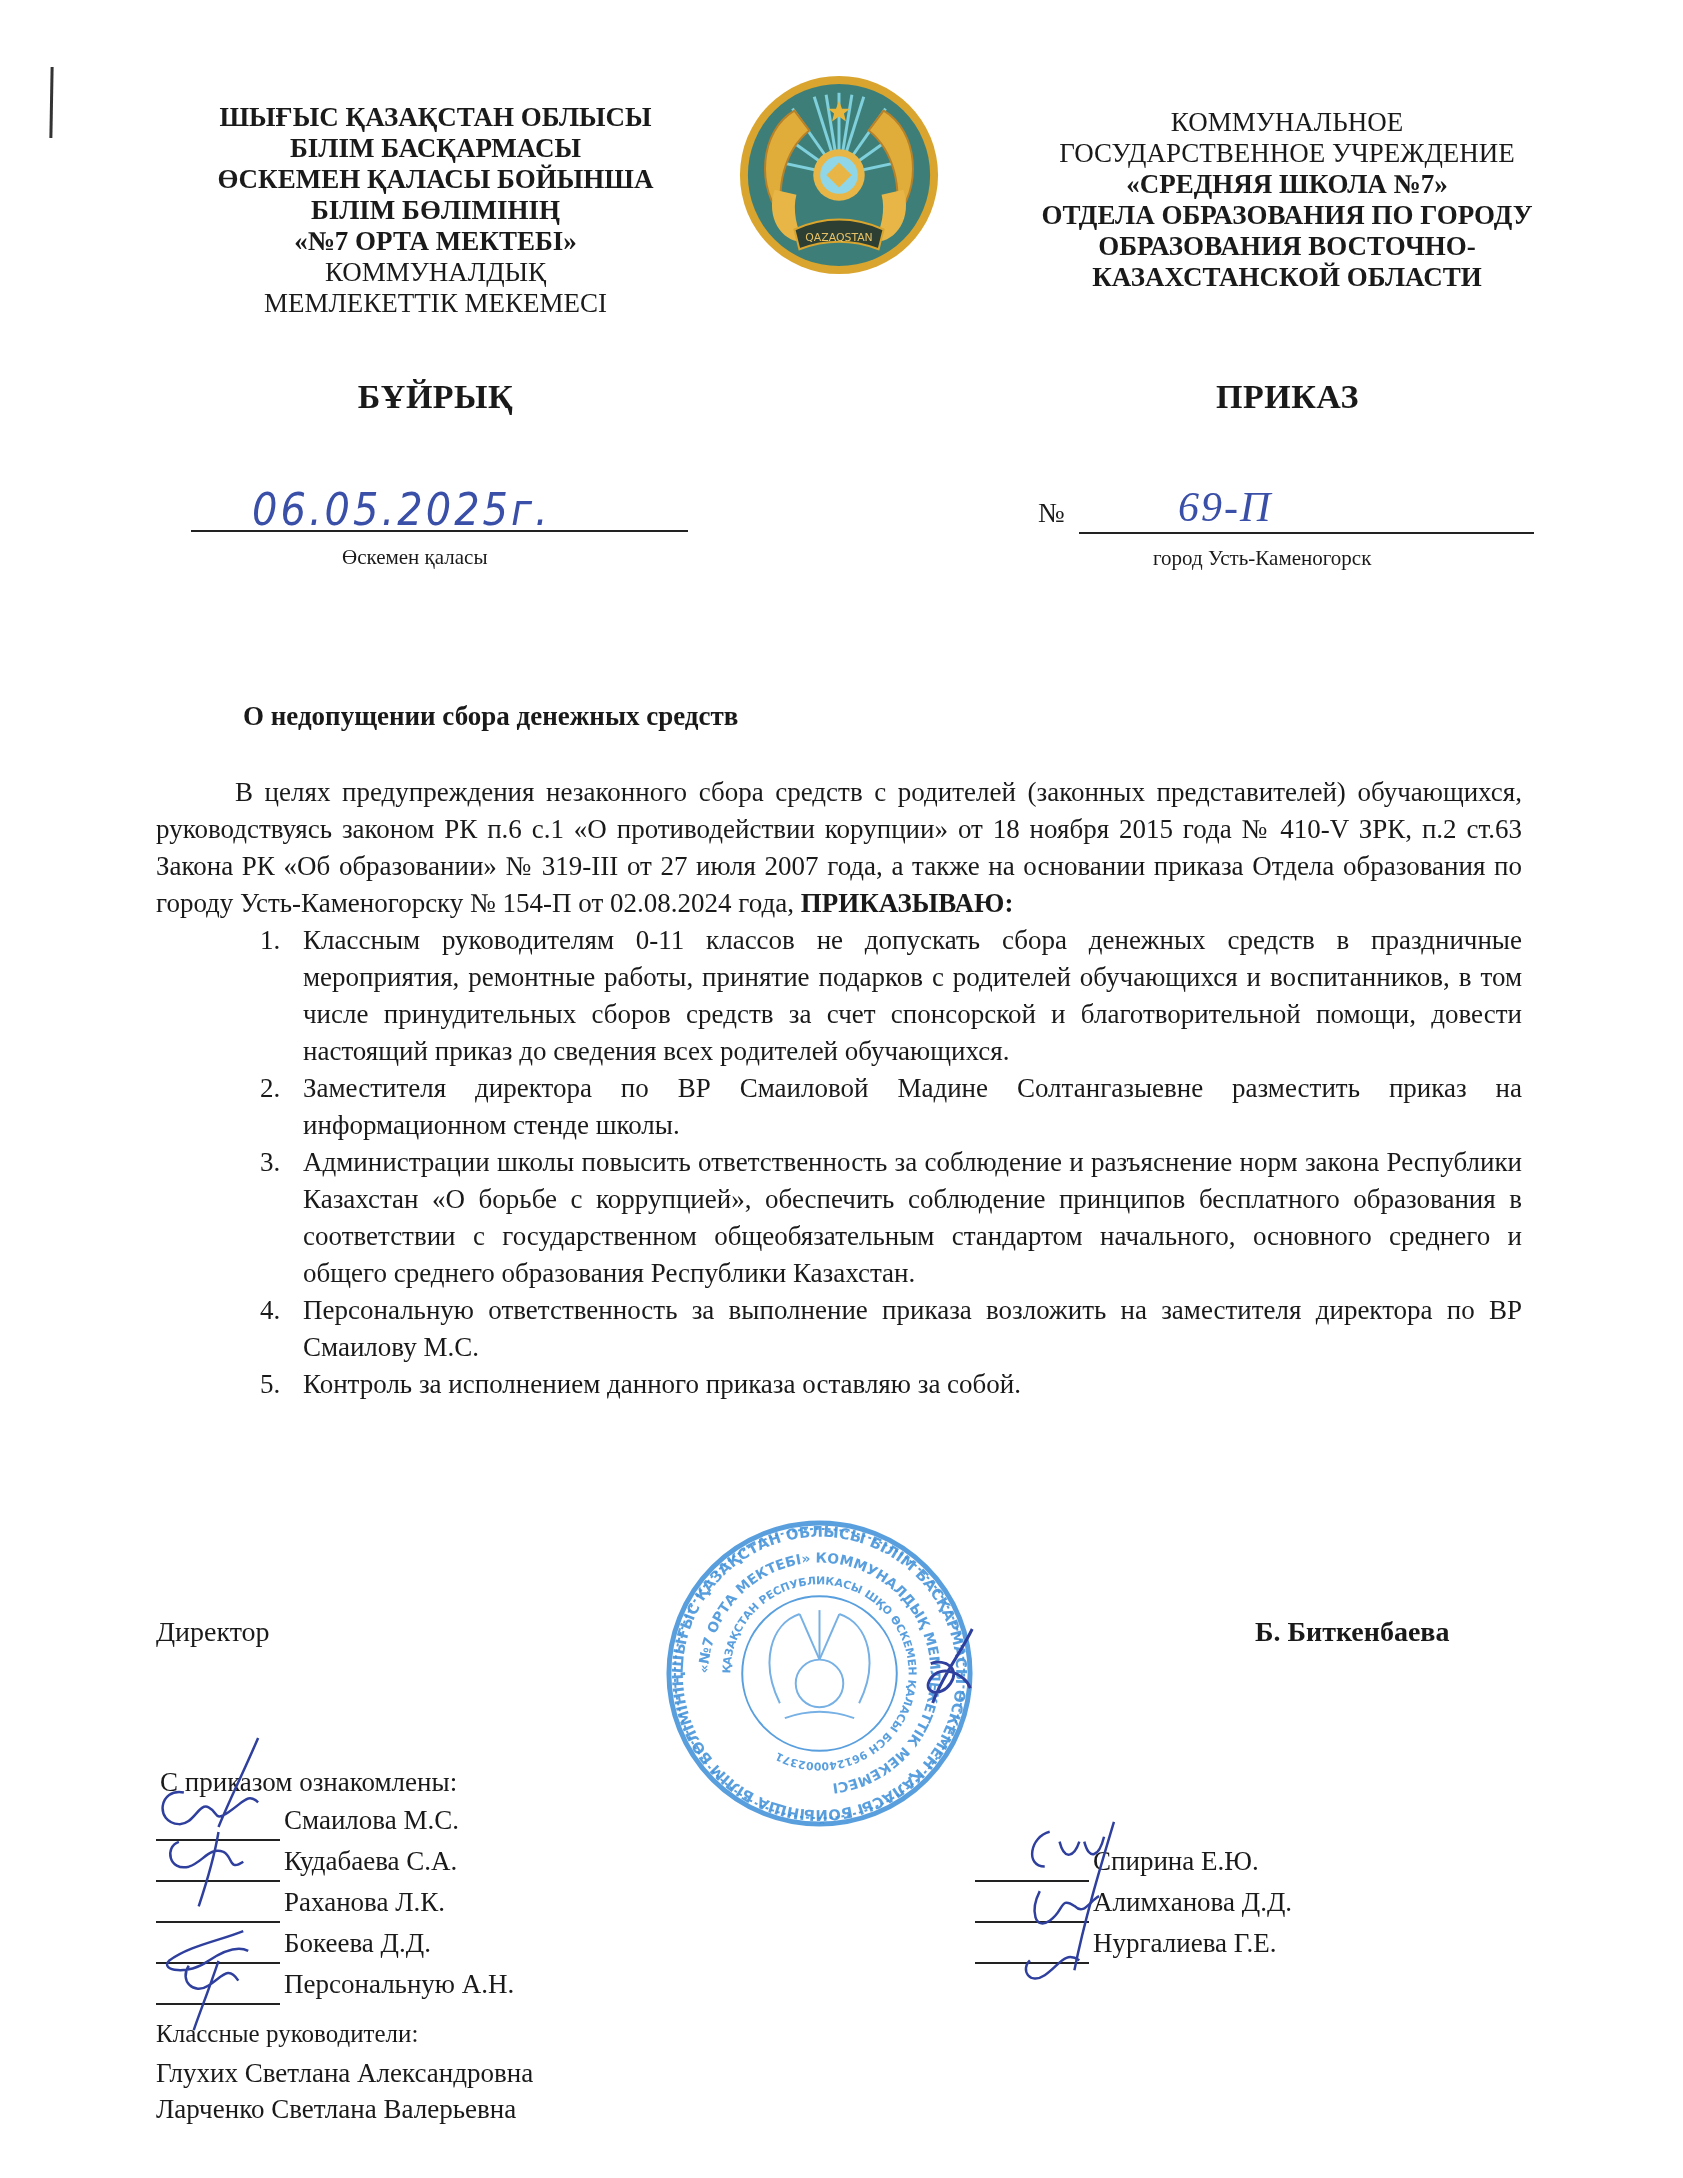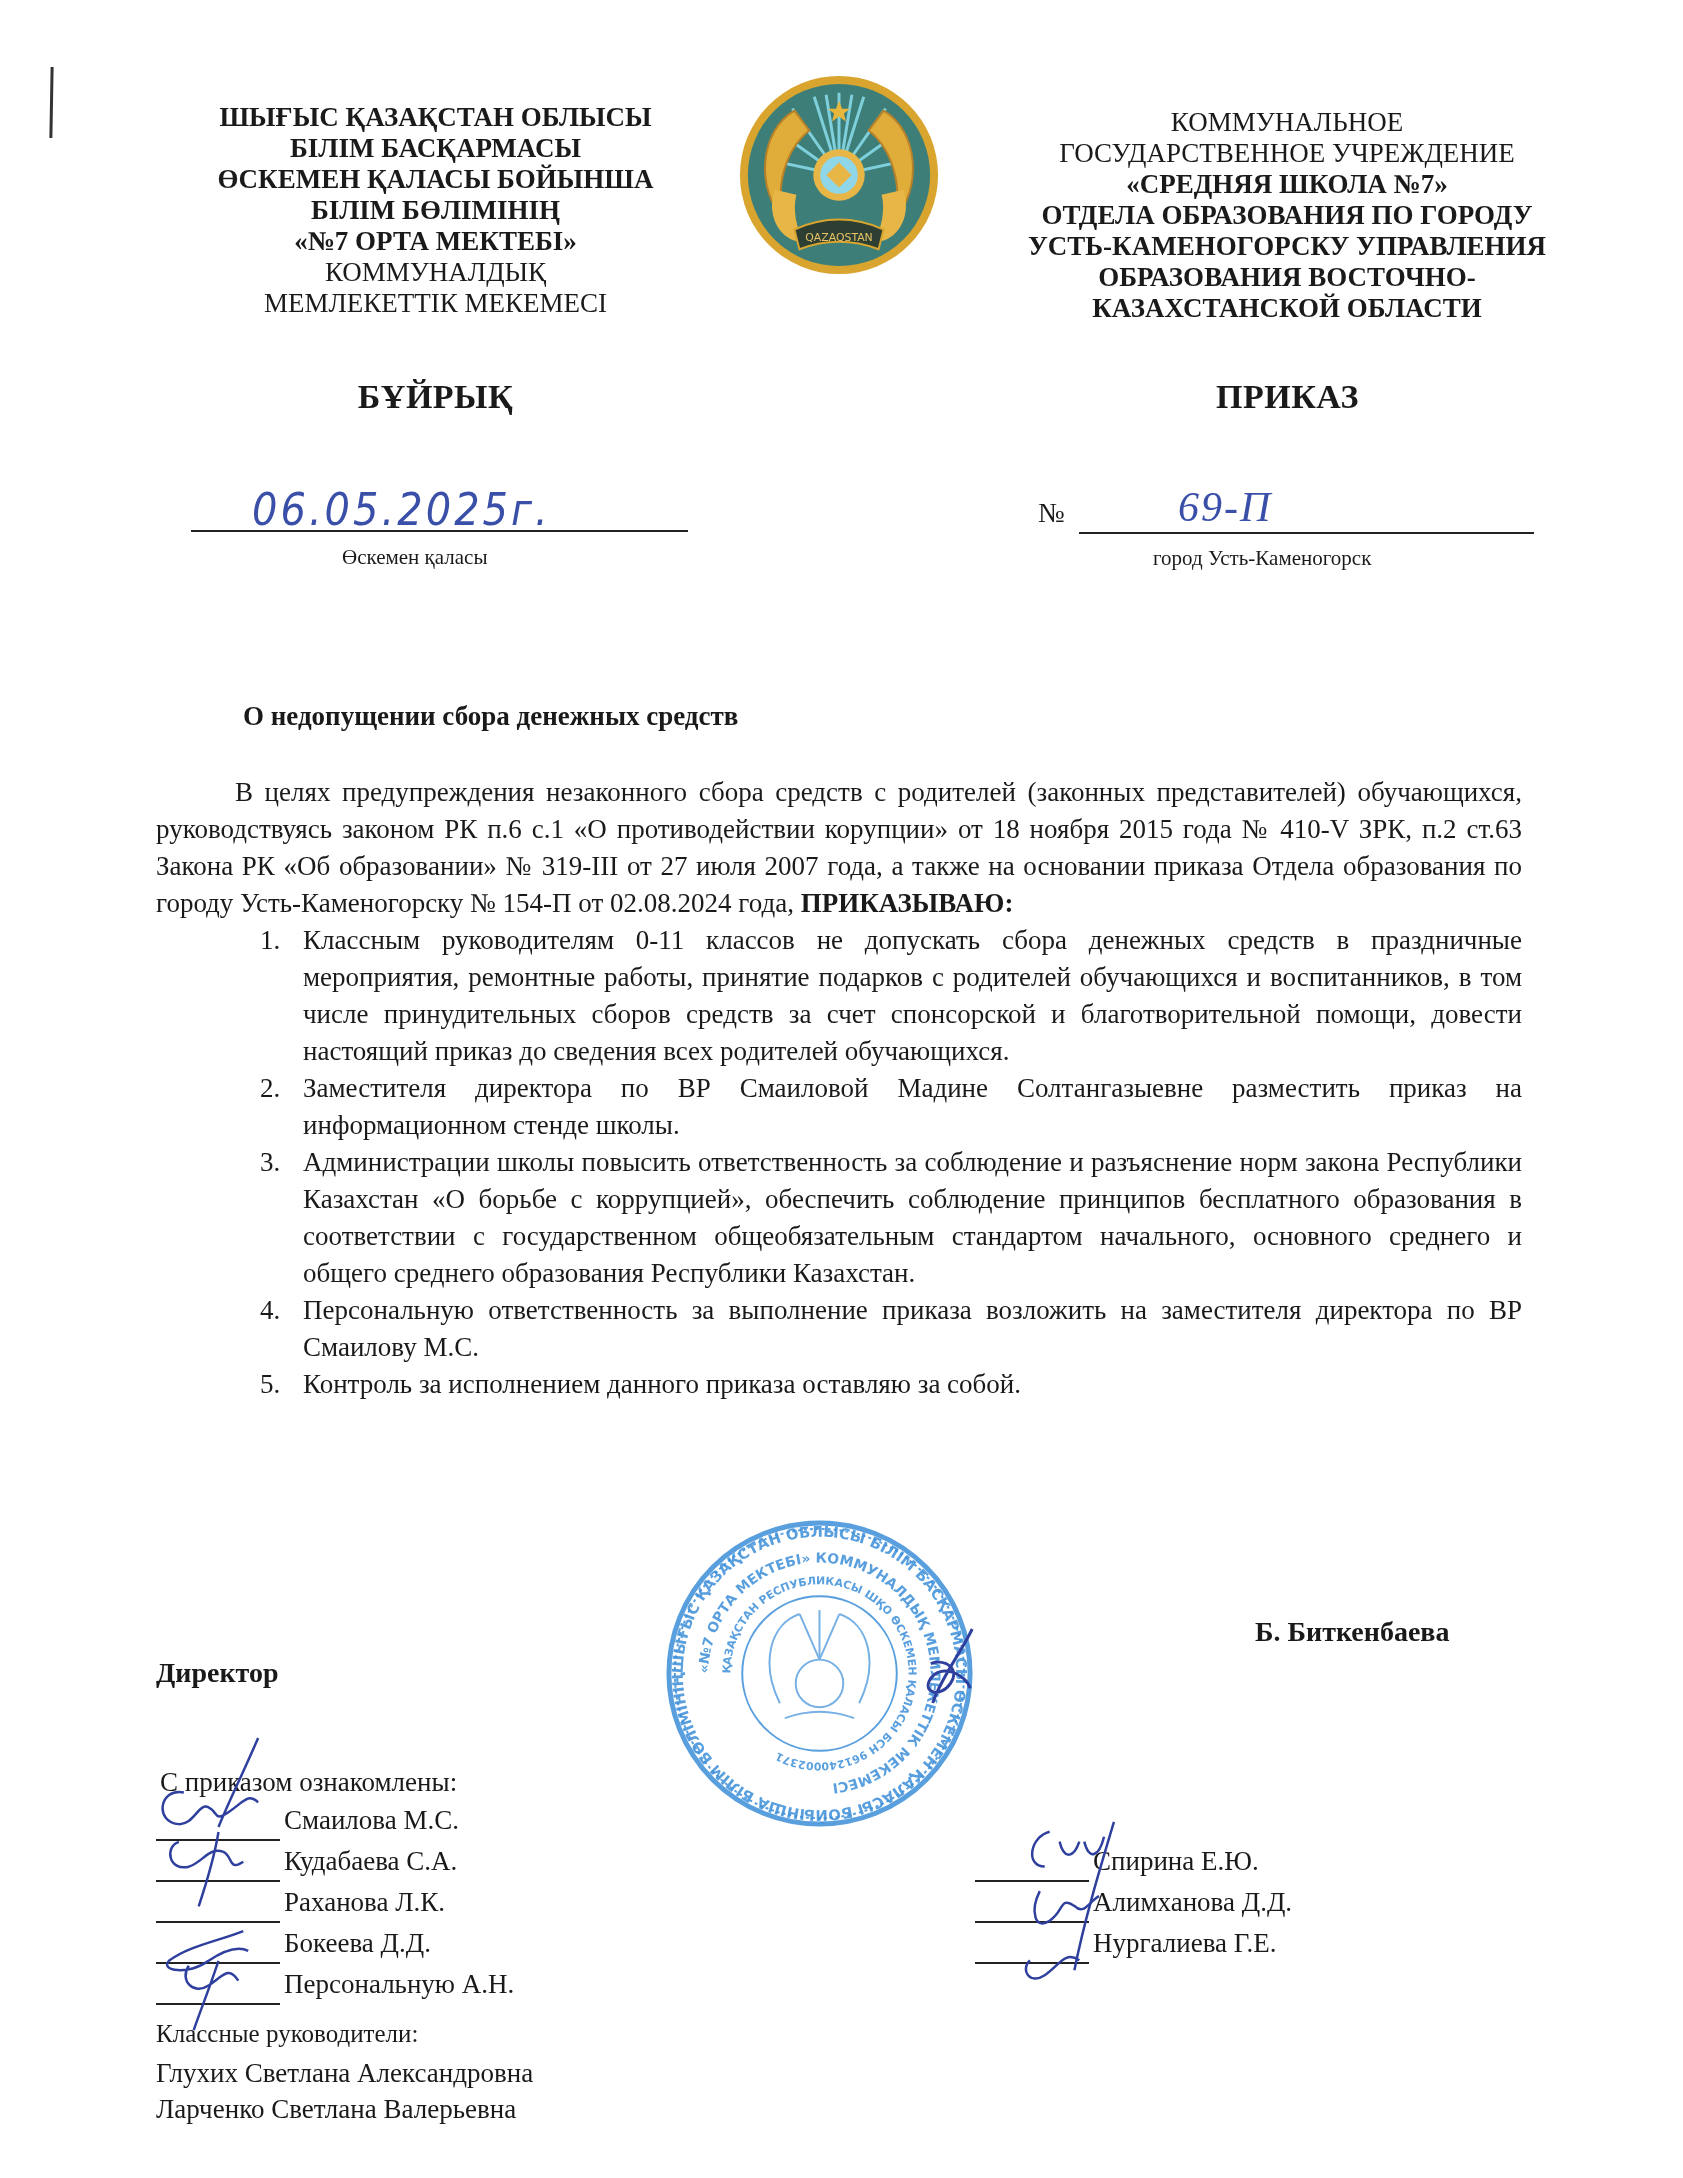--- a/index.html
+++ b/index.html
@@ -70,21 +70,21 @@
       list-style: none; margin-top: 0;
     }
     ol.items li {
       position: relative; padding-left: 147px; text-align: justify;
     }
     ol.items li .n {
       position: absolute; left: 104px; top: 0;
     }
 
     .director {
-      position: absolute; left: 156px; top: 1616px; font-size: 28px; font-weight: bold; margin-top: 41px;
+      position: absolute; left: 156px; top: 1616px; font-size: 28px; font-weight: normal;
     }
     .director-name {
       position: absolute; left: 1255px; top: 1616px; font-size: 28px; font-weight: bold;
     }
     .stamp {
       position: absolute; left: 661px; top: 1515px; width: 317px; height: 317px;
     }
     .sig-director {
       position: absolute; left: 911px; top: 1624px; width: 79px; height: 89px;
     }
@@ -153,21 +153,20 @@
     <path d="M60,160 Q105,140 150,160 L145,180 Q105,165 65,180 Z" fill="#2d3f33" stroke="#d9a52e" stroke-width="2"></path>
     <text x="105" y="172" font-size="11" text-anchor="middle" fill="#e7c266" font-family="DejaVu Sans, sans-serif">QAZAQSTAN</text>
   </svg>
 </div>
 
 <div class="hdr hdr-right">
   <div>КОММУНАЛЬНОЕ</div>
   <div>ГОСУДАРСТВЕННОЕ УЧРЕЖДЕНИЕ</div>
   <div class="b">«СРЕДНЯЯ ШКОЛА №7»</div>
   <div class="b">ОТДЕЛА ОБРАЗОВАНИЯ ПО ГОРОДУ</div>
-  <div class="b">УСТЬ-КАМЕНОГОРСКУ УПРАВЛЕНИЯ</div>
   <div class="b">ОБРАЗОВАНИЯ ВОСТОЧНО-</div>
   <div class="b">КАЗАХСТАНСКОЙ ОБЛАСТИ</div>
 </div>
 
 <div class="doc-type doc-type-kz">БҰЙРЫҚ</div>
 <div class="doc-type doc-type-ru">ПРИКАЗ</div>
 
 <div class="date-hand">06.05.2025г.</div>
 <div class="date-line"></div>
 <div class="place-kz">Өскемен қаласы</div>

